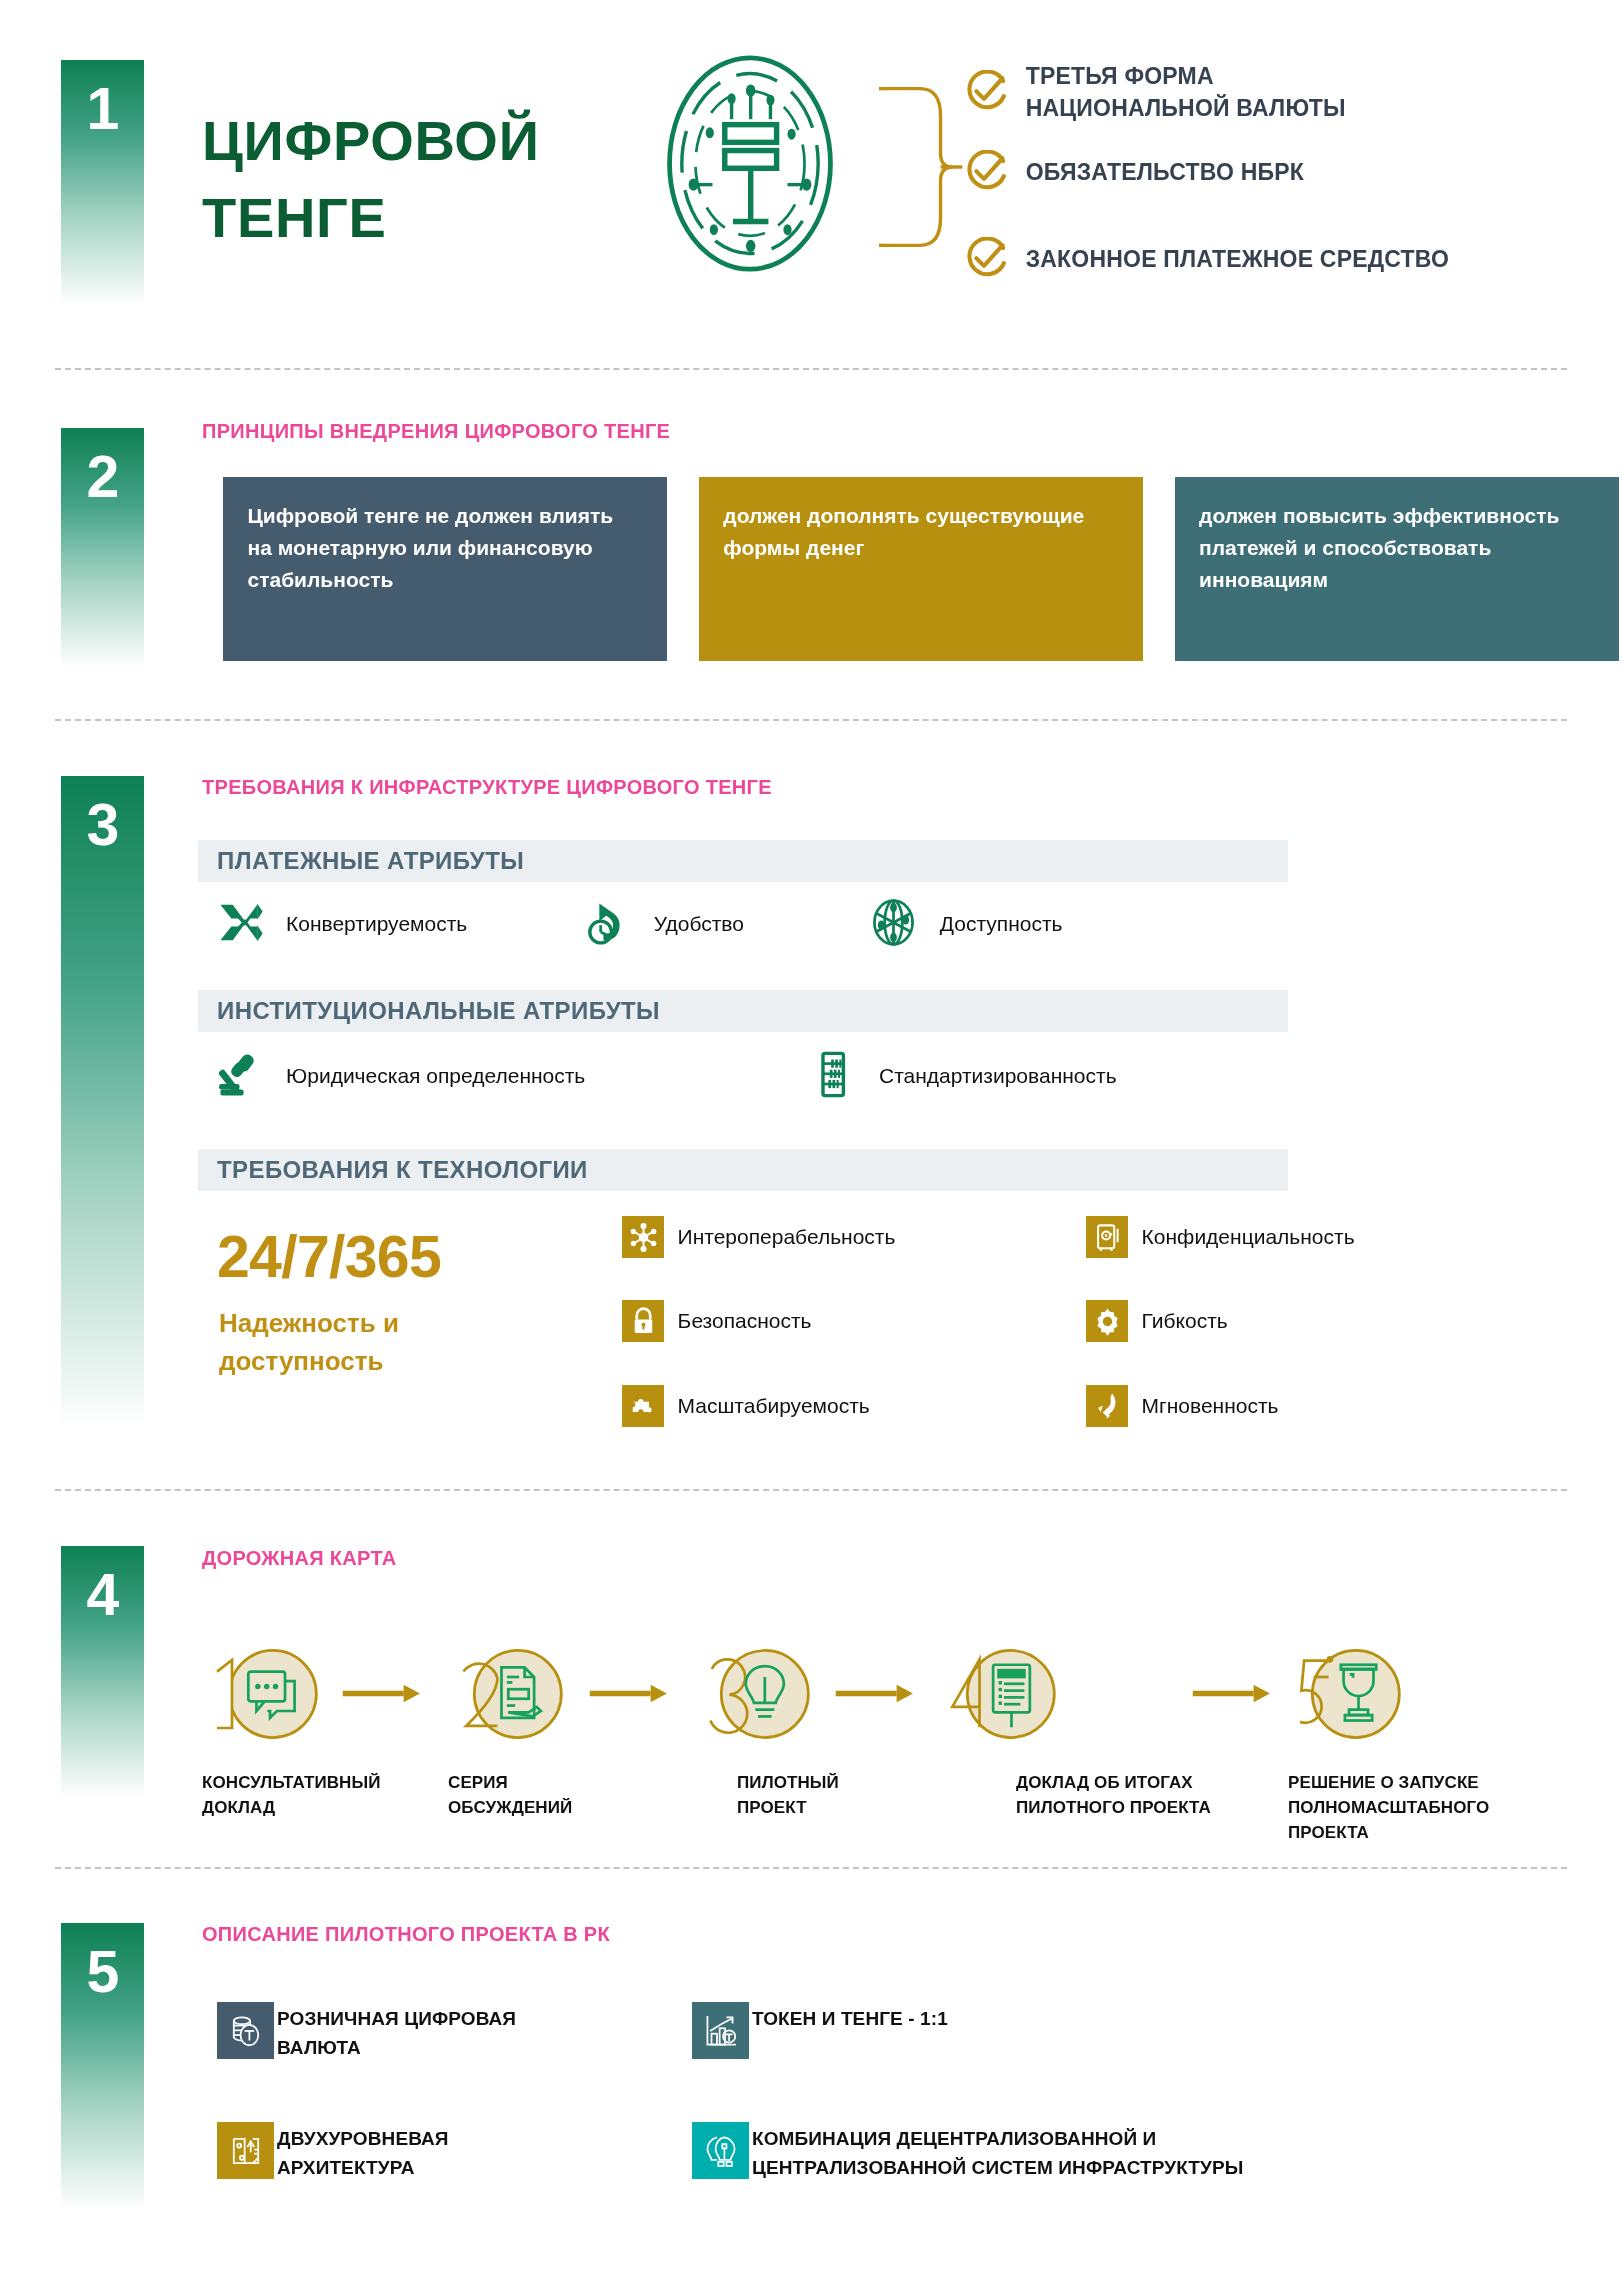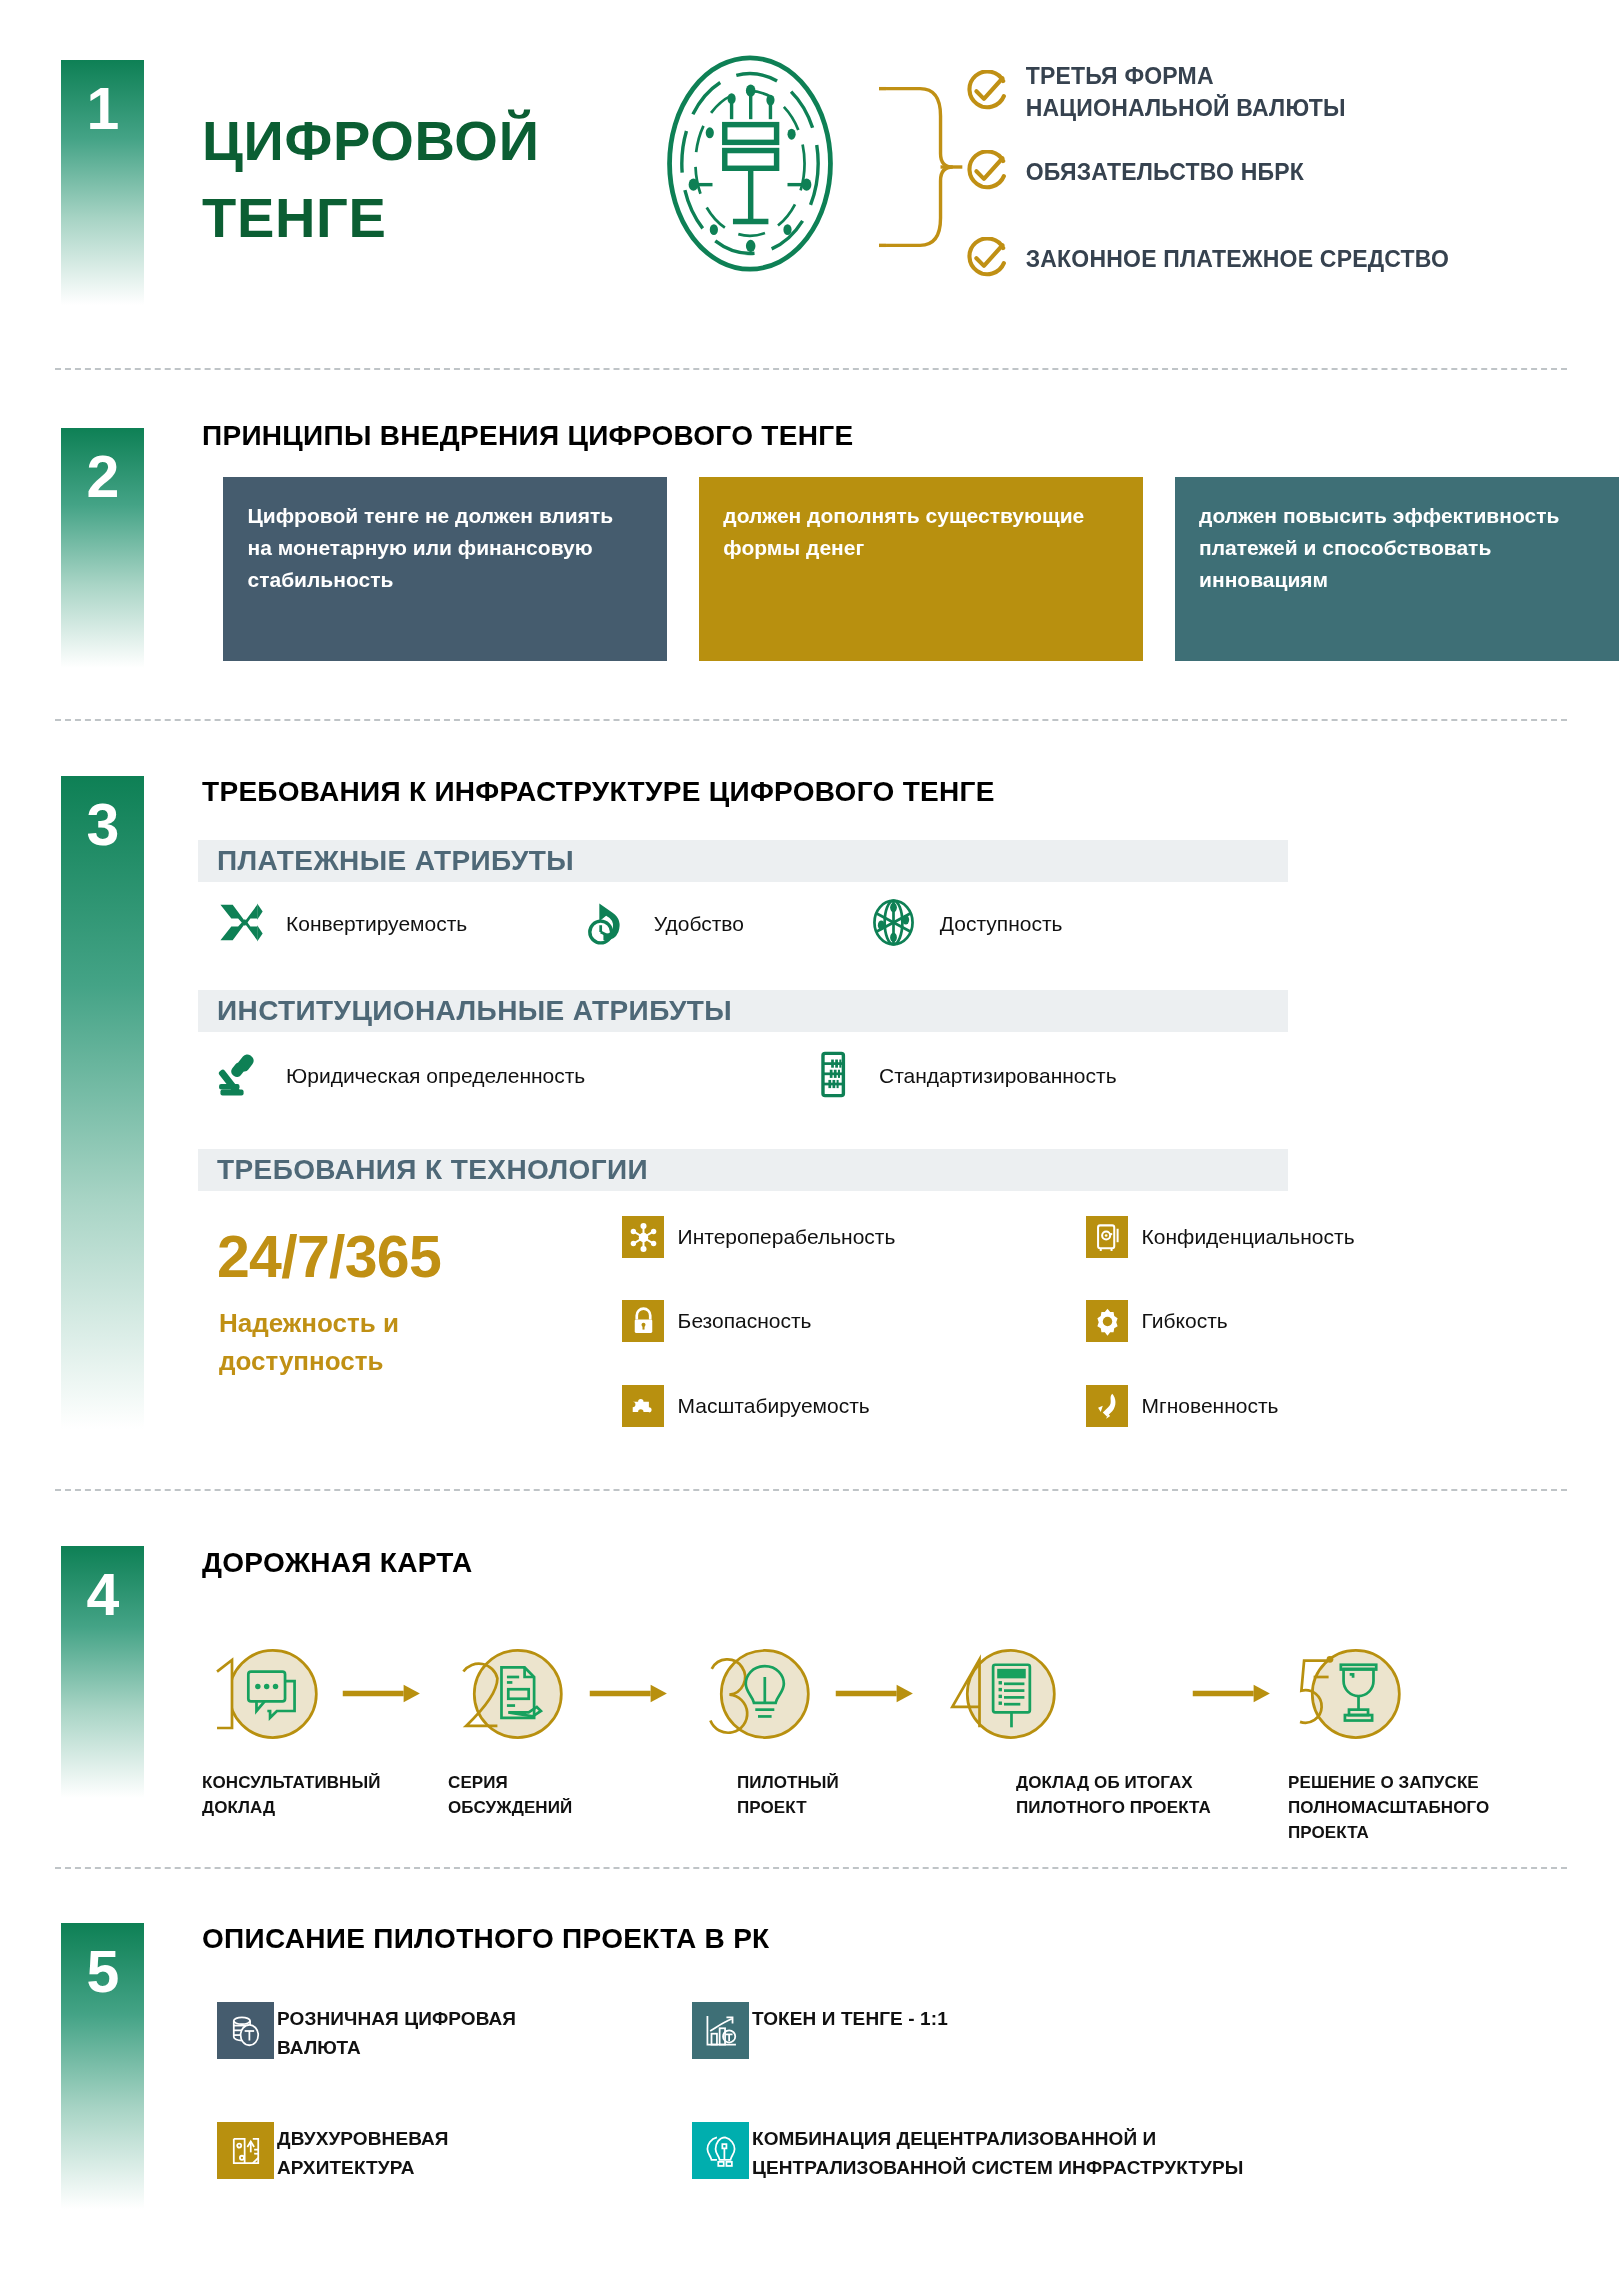--- a/index.html
+++ b/index.html
@@ -23,23 +23,23 @@
     font-weight: 700;
     line-height: 1;
     text-align: center;
     padding-top: 20.4px;
     letter-spacing: -0.7px;
   }
 
   
   .sec-title {
     position: absolute;
-    color: #000000;
-    font-weight: 700;
-    font-size: 28px;
+    color: #ec4899;
+    font-weight: 700;
+    font-size: 20px;
     letter-spacing: 0.3px;
     white-space: nowrap;
   }
 
   .divider {
     position: absolute;
     left: 55px; right: 55px;
     border-top: 2.7px dashed #bfc4c7;
     height: 0;
   }
@@ -86,21 +86,21 @@
 
   
   .subhead {
     position: absolute;
     left: 198px;
     width: 1090px;
     height: 42px;
     background: #eceff1;
     color: #4e6877;
     font-weight: 700;
-    font-size: 28px;
+    font-size: 24px;
     letter-spacing: 0.4px;
     display: flex; align-items: center;
     padding-left: 19px;
   }
 
   .ic-row { position: absolute; display: flex; align-items: center; }
   .ic-item { display: flex; align-items: center; gap: 22px; }
   .ic-item .lbl { font-size: 21px; color: #111; font-weight: 400; white-space: nowrap; }
 
   .big-num {

